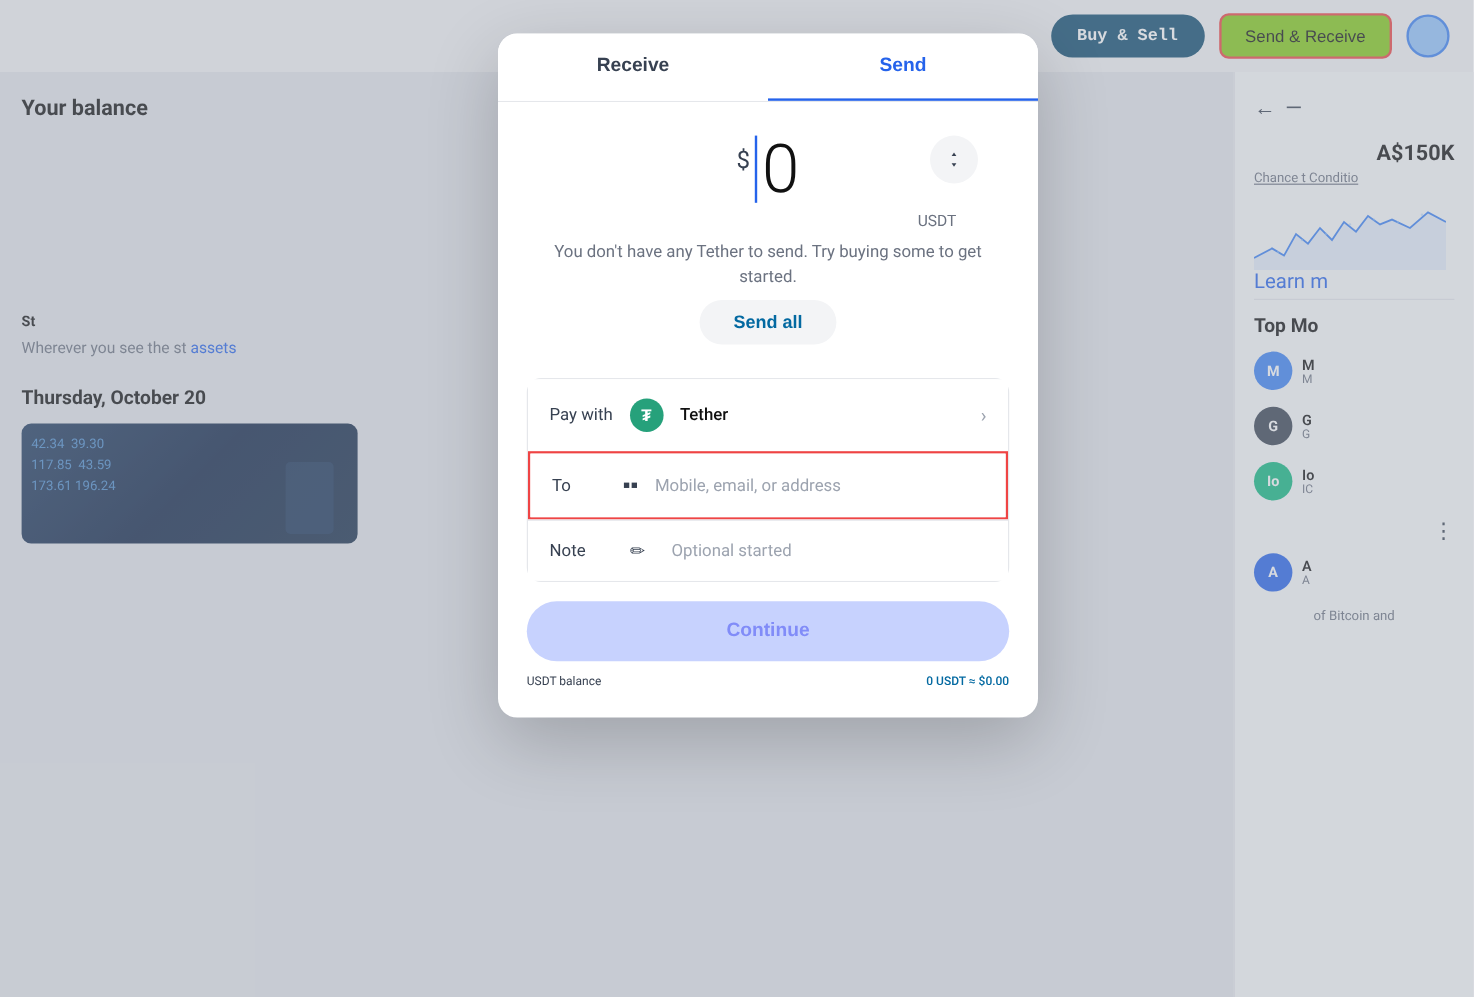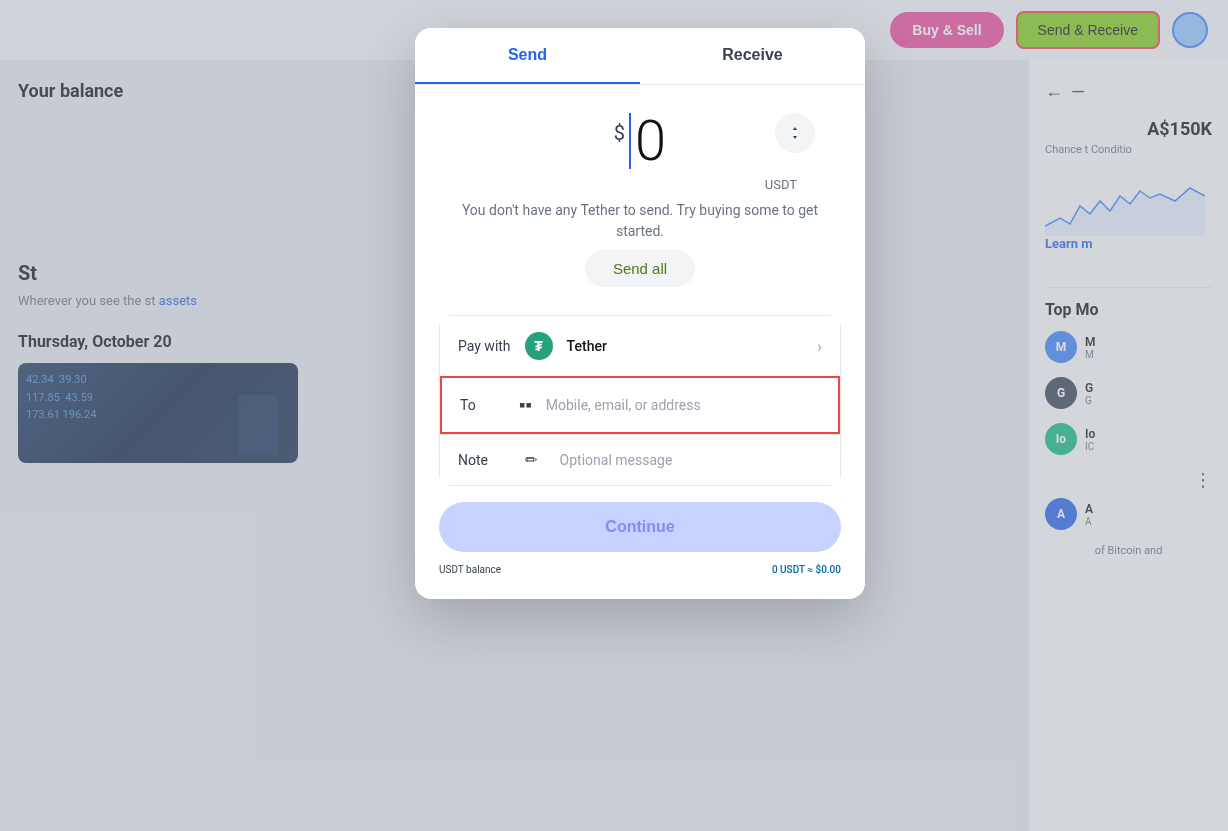--- a/index.html
+++ b/index.html
@@ -28,28 +28,29 @@
       background: #f3f4f6;
       display: flex;
       align-items: center;
       justify-content: flex-end;
       padding: 0 20px;
       gap: 12px;
       z-index: 1;
     }
 
     .btn-buy-sell {
-      background: #ec4899;
+      background: #0c4a6e;
       color: white;
       border: none;
       border-radius: 20px;
       padding: 10px 22px;
       font-size: 14px;
       font-weight: 600;
       cursor: pointer;
+      font-family: Liberation Mono, monospace;
     }
 
     .btn-send-receive {
       background: #84cc16;
       color: #111;
       border: 2.5px solid #ef4444;
       border-radius: 8px;
       padding: 9px 20px;
       font-size: 14px;
       font-weight: 500;
@@ -80,21 +81,21 @@
     }
 
     .watchlist {
       font-size: 18px;
       font-weight: 700;
       color: #111;
       margin-bottom: 40px;
     }
 
     .st-section {
-      font-size: 20px;
+      font-size: 12px;
       font-weight: 700;
       color: #111;
       margin-bottom: 8px;
     }
 
     .st-sub {
       font-size: 13px;
       color: #6b7280;
       margin-bottom: 24px;
     }
@@ -151,28 +152,28 @@
       font-size: 18px;
       font-weight: 700;
       color: #111;
       margin-bottom: 4px;
       text-align: right;
     }
 
     .balance-sub {
       font-size: 11px;
       color: #6b7280;
-      margin-bottom: 20px;
+      margin-bottom: 10px;
+      text-decoration: underline;
     }
 
     .learn-more {
       color: #2563eb;
-      font-size: 13px;
-      margin-bottom: 36px;
-      font-weight: bold;
+      font-size: 17px;
+      margin-bottom: 4px;
     }
 
     .top-movers-title {
       font-size: 16px;
       font-weight: 700;
       color: #111;
       margin-bottom: 12px;
     }
 
     .mover-item {
@@ -310,22 +311,22 @@
     }
 
     .send-all-btn {
       display: block;
       margin: 0 auto 28px;
       background: #f3f4f6;
       border: none;
       border-radius: 20px;
       padding: 10px 28px;
       font-size: 15px;
-      font-weight: 400;
-      color: #4d7c0f;
+      font-weight: 700;
+      color: #0369a1;
       cursor: pointer;
     }
 
     .form-row {
       display: flex;
       align-items: center;
       padding: 16px 18px;
       gap: 14px;
       background: white;
     }
@@ -505,22 +506,22 @@
     <div style="margin-top:8px;font-size:11px;color:#6b7280;text-align:center;">of Bitcoin and</div>
   </div>
 
 </div>
 
 <div class="overlay"></div>
 
 <div class="modal">
 
   <div class="modal-tabs">
+    <button class="tab inactive">Receive</button>
     <button class="tab active">Send</button>
-    <button class="tab inactive">Receive</button>
   </div>
 
   <div class="amount-section">
     <span class="dollar-sign">$</span>
     <span class="amount-value">0</span>
     <button class="currency-toggle">
       <svg width="16" height="16" viewBox="0 0 16 16" fill="none">
         <path d="M8 2L10 5H6L8 2Z" fill="#374151"></path>
         <path d="M8 14L6 11H10L8 14Z" fill="#374151"></path>
       </svg>
@@ -546,21 +547,21 @@
       <div class="form-row" style="cursor:text;">
         <span class="row-label">To</span>
         <span style="font-size:18px;color:#374151;">▪▪</span>
         <span class="row-placeholder">Mobile, email, or address</span>
       </div>
     </div>
 
     <div class="form-row" style="cursor:text; border-top: 1px solid #e5e7eb; gap: 22px;">
       <span class="row-label">Note</span>
       <span style="font-size:15px;color:#374151;">✏</span>
-      <span class="row-placeholder">Optional message</span>
+      <span class="row-placeholder">Optional started</span>
     </div>
 
   </div>
 
   <button class="continue-btn">Continue</button>
 
   <div class="usdt-balance">
     <span>USDT balance</span>
     <span class="usdt-balance-value">0 USDT ≈ $0.00</span>
   </div>

